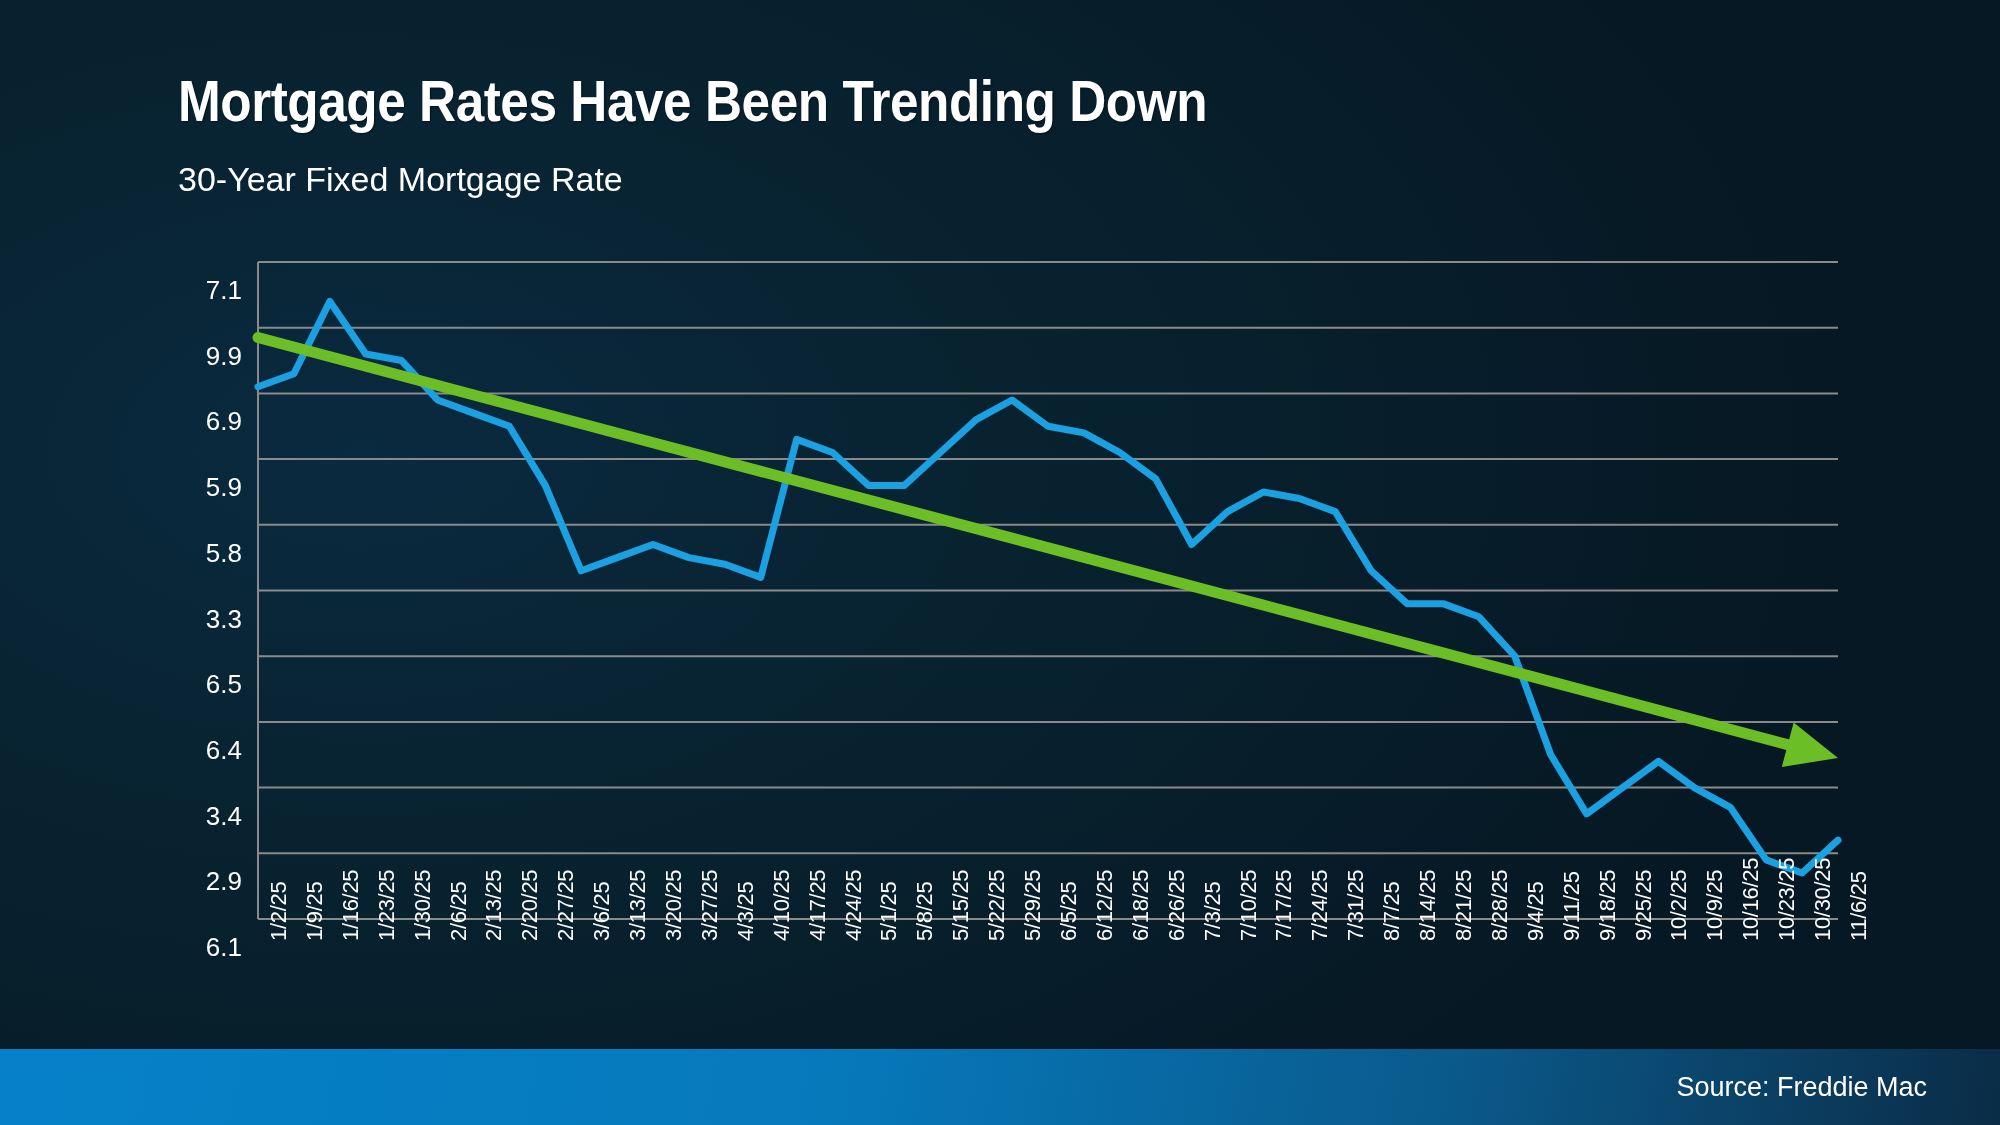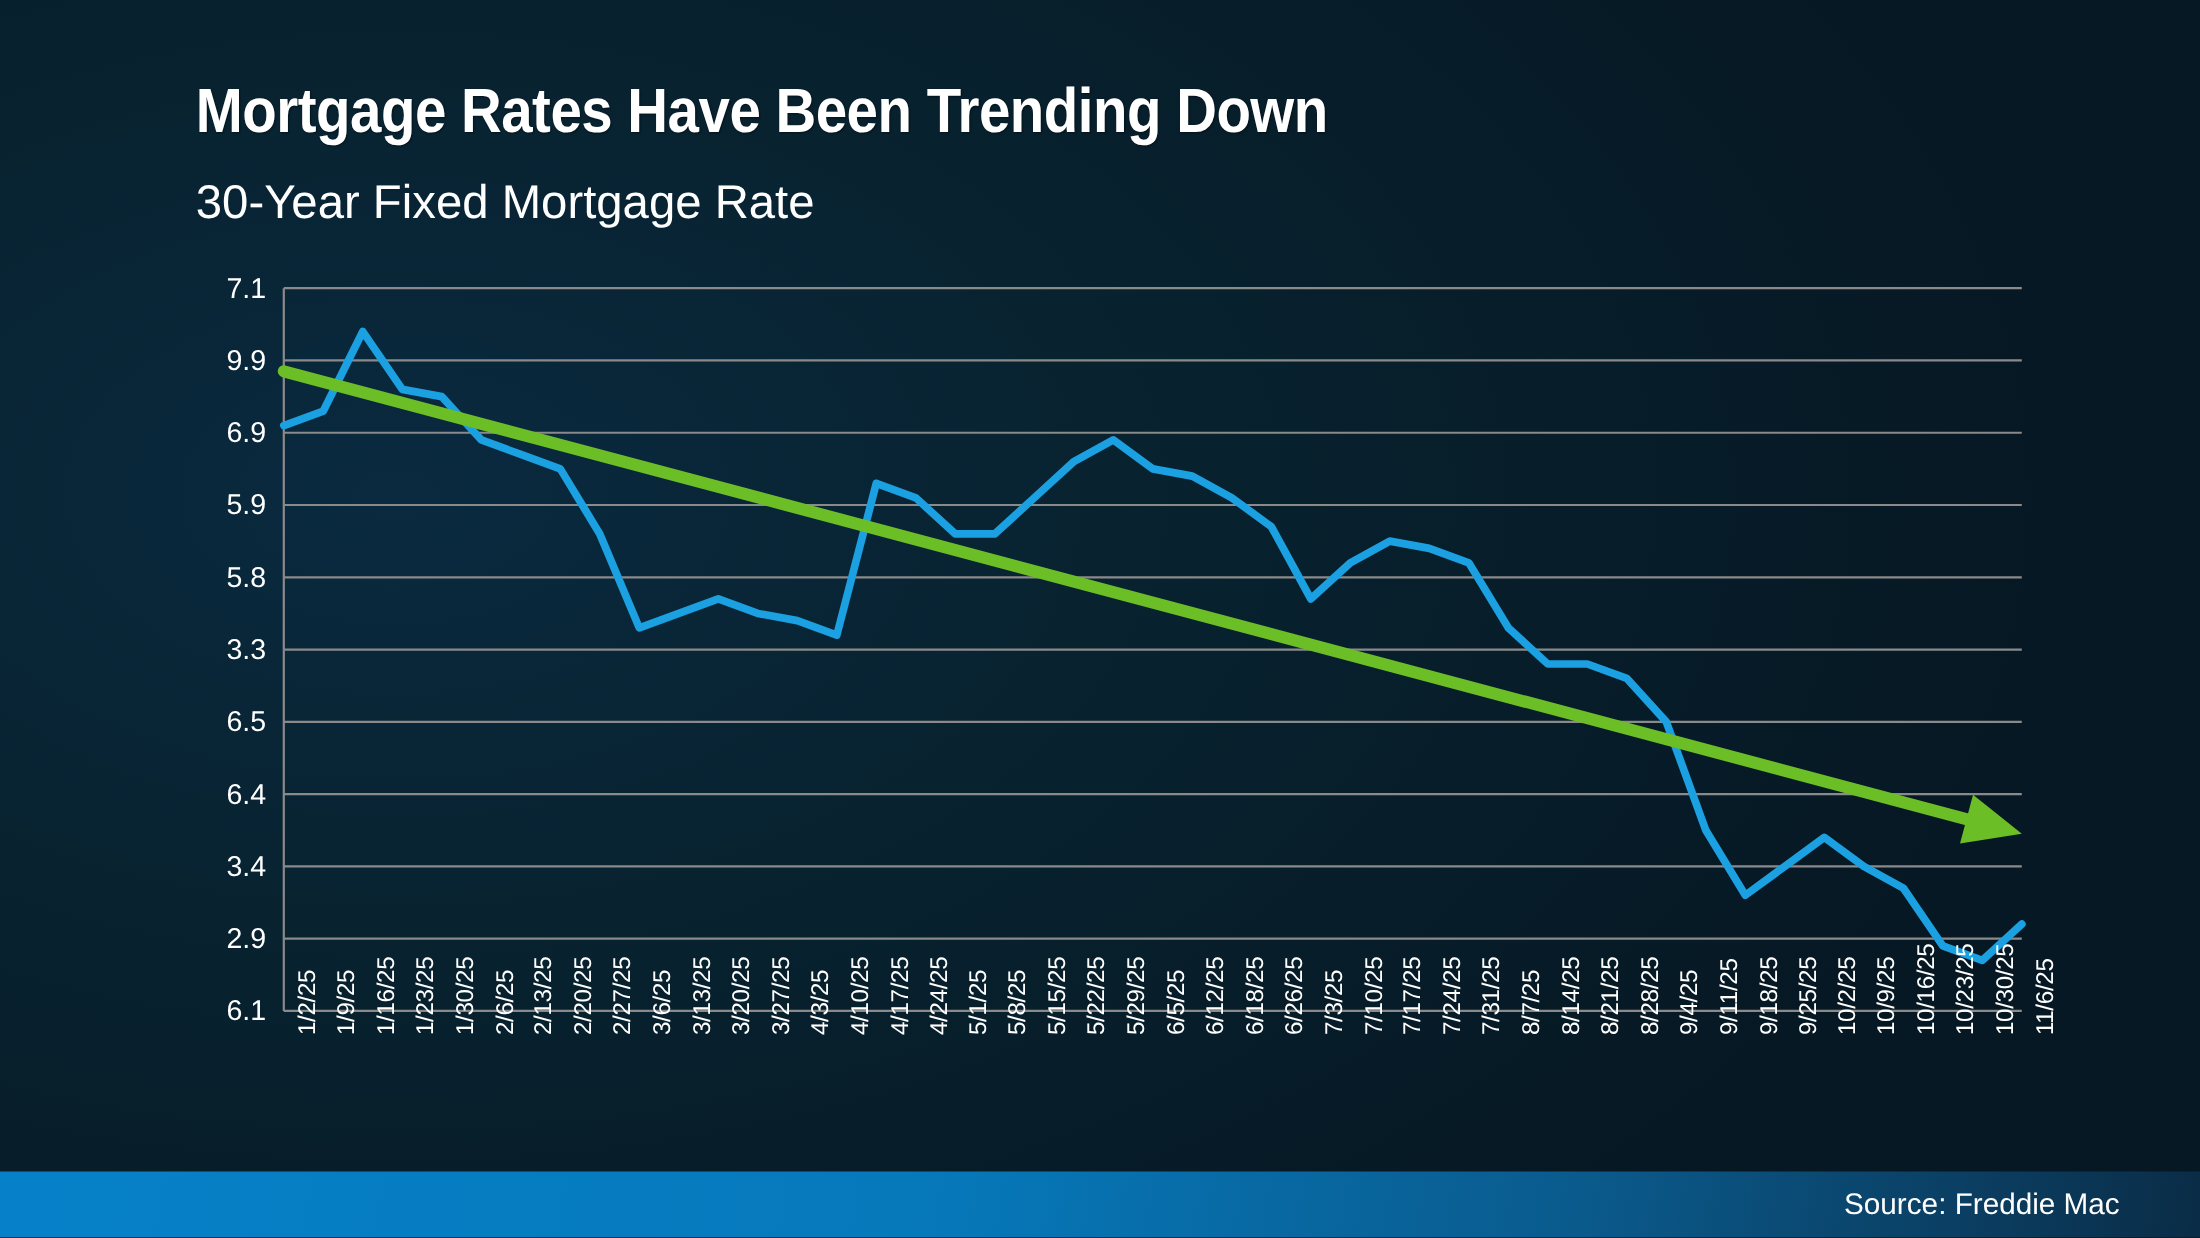--- a/index.html
+++ b/index.html
@@ -25,21 +25,21 @@
     color:#ffffff;
     letter-spacing:-0.5px;
     transform:scaleX(0.90);
     transform-origin:left center;
     white-space:nowrap;
     text-shadow:1px 1px 2px rgba(0,0,0,0.45);
   }
   #chart-subtitle {
     position:absolute;
     left:178px; top:160px;
-    font-size:43px;
+    font-size:34px;
     font-weight:normal;
     color:#ffffff;
     white-space:nowrap;
   }
 
   
   #plot-wrap {
     position:absolute;
     left:0; top:0;
     width:2000px; height:1125px;
@@ -48,20 +48,21 @@
   #plot-svg { display:block; }
 
   
   .y-tick-label {
     position:absolute;
     width:70px;
     text-align:right;
     font-size:26px;
     color:#ffffff;
     transform:translateY(-50%);
+    margin-top:28px;
   }
 
   
   #x-axis-labels {
     position:absolute;
     left:0; top:0;
     width:2000px; height:1125px;
   }
   .x-tick-label {
     position:absolute;
@@ -70,21 +71,21 @@
     white-space:nowrap;
     transform-origin:left top;
     transform:rotate(-90deg);
     letter-spacing:-0.3px;
   }
 
   
   #footer-bar {
     position:absolute;
     left:0; bottom:0;
-    width:2000px; height:60px;
+    width:2000px; height:76px;
     background:linear-gradient(100deg, #0681c9 0%, #0679bb 42%, #0a5a8c 72%, #0b3d60 90%, #0a2c46 100%);
   }
   #source-label {
     position:absolute;
     right:73px; top:50%;
     transform:translateY(-50%);
     font-size:27px;
     color:#ffffff;
     white-space:nowrap;
   }

